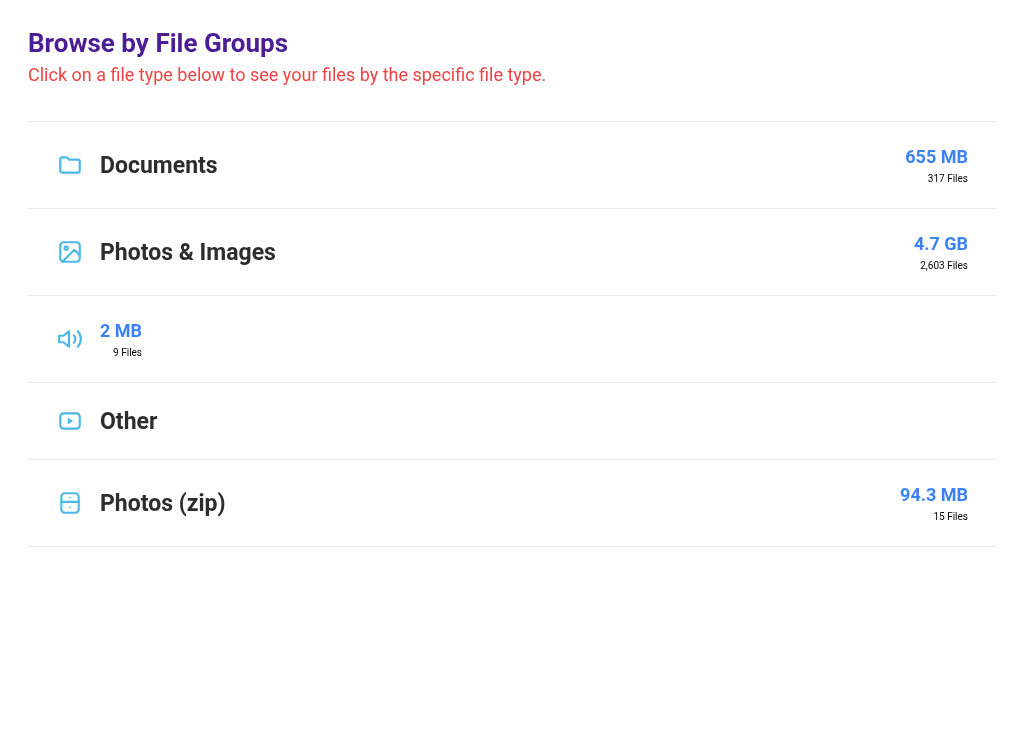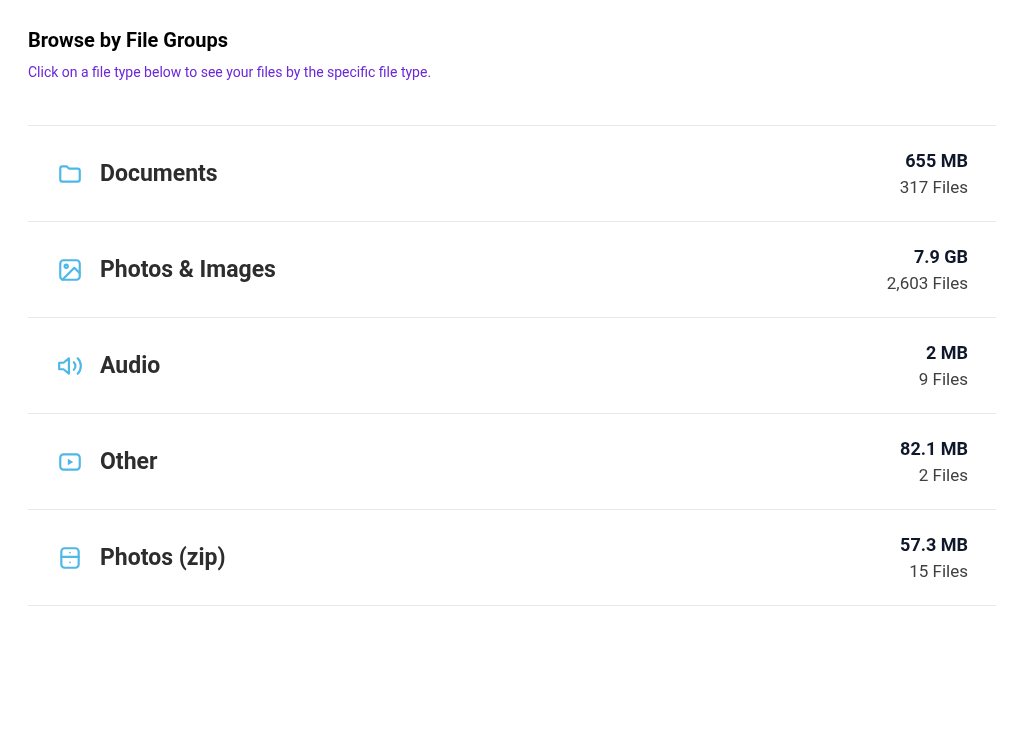--- a/index.html
+++ b/index.html
@@ -11,29 +11,29 @@
       font-family: -apple-system, BlinkMacSystemFont, 'Segoe UI', Roboto, 'Helvetica Neue', Arial, sans-serif;
       background: #ffffff;
       color: #2d2d2d;
       padding: 28px;
     }
     .container {
       max-width: 1000px;
       margin: 0 auto;
     }
     .page-title {
-      font-size: 20px;
+      font-size: 26px;
       font-weight: 700;
-      color: #000000;
-      margin-bottom: 12px;
+      color: #4c1d95;
+      margin-bottom: 6px;
     }
     .page-subtitle {
-      font-size: 14px;
-      color: #6d28d9;
-      margin-bottom: 45px;
+      font-size: 18px;
+      color: #ef4444;
+      margin-bottom: 36px;
     }
     .file-groups {
       border-top: 1px solid #e8e8e8;
     }
     .file-group-row {
       display: flex;
       align-items: center;
       padding: 24px 0;
       border-bottom: 1px solid #e8e8e8;
       cursor: pointer;
@@ -63,26 +63,27 @@
       color: #2d2d2d;
       flex: 1;
     }
     .group-stats {
       text-align: right;
       padding-right: 28px;
     }
     .group-size {
       font-size: 18px;
       font-weight: 700;
-      color: #0f172a;
+      color: #3b82f6;
       margin-bottom: 6px;
+      text-align: center;
     }
     .group-count {
-      font-size: 17px;
-      color: #404040;
+      font-size: 10px;
+      color: #000000;
     }
   </style>
 </head>
 <body>
 
 <div class="container">
   <h1 class="page-title">Browse by File Groups</h1>
   <p class="page-subtitle">Click on a file type below to see your files by the specific file type.</p>
 
   <div class="file-groups">
@@ -103,65 +104,60 @@
     <div class="file-group-row">
       <div class="icon-wrapper">
         <svg viewBox="0 0 24 24">
           <rect x="3" y="3" width="18" height="18" rx="3"></rect>
           <circle cx="8.5" cy="8.5" r="1.5"></circle>
           <path d="M21 15l-5-5L5 21"></path>
         </svg>
       </div>
       <div class="group-label">Photos &amp; Images</div>
       <div class="group-stats">
-        <div class="group-size">7.9 GB</div>
+        <div class="group-size">4.7 GB</div>
         <div class="group-count">2,603 Files</div>
       </div>
     </div>
 
     <div class="file-group-row">
       <div class="icon-wrapper">
         <svg viewBox="0 0 24 24">
           <path d="M11 5L6 9H2v6h4l5 4V5z"></path>
           <path d="M15.54 8.46a5 5 0 0 1 0 7.07"></path>
           <path d="M19.07 4.93a10 10 0 0 1 0 14.14"></path>
         </svg>
       </div>
-      <div class="group-label">Audio</div>
       <div class="group-stats">
         <div class="group-size">2 MB</div>
         <div class="group-count">9 Files</div>
       </div>
     </div>
 
     <div class="file-group-row">
       <div class="icon-wrapper">
         <svg viewBox="0 0 24 24">
           <rect x="3" y="5" width="18" height="14" rx="3"></rect>
           <path d="M10 9l5 3-5 3V9z" fill="#4db8e8" stroke="none"></path>
         </svg>
       </div>
       <div class="group-label">Other</div>
-      <div class="group-stats">
-        <div class="group-size">82.1 MB</div>
-        <div class="group-count">2 Files</div>
-      </div>
     </div>
 
     <div class="file-group-row">
       <div class="icon-wrapper">
         <svg viewBox="0 0 24 24">
           <rect x="4" y="3" width="16" height="18" rx="3"></rect>
           <line x1="4" y1="11" x2="20" y2="11"></line>
           <circle cx="12" cy="7" r="0.8" fill="#4db8e8" stroke="none"></circle>
           <circle cx="12" cy="16" r="0.8" fill="#4db8e8" stroke="none"></circle>
         </svg>
       </div>
       <div class="group-label">Photos (zip)</div>
       <div class="group-stats">
-        <div class="group-size">57.3 MB</div>
+        <div class="group-size">94.3 MB</div>
         <div class="group-count">15 Files</div>
       </div>
     </div>
 
 
   </div>
 </div>
 
 </body></html>

